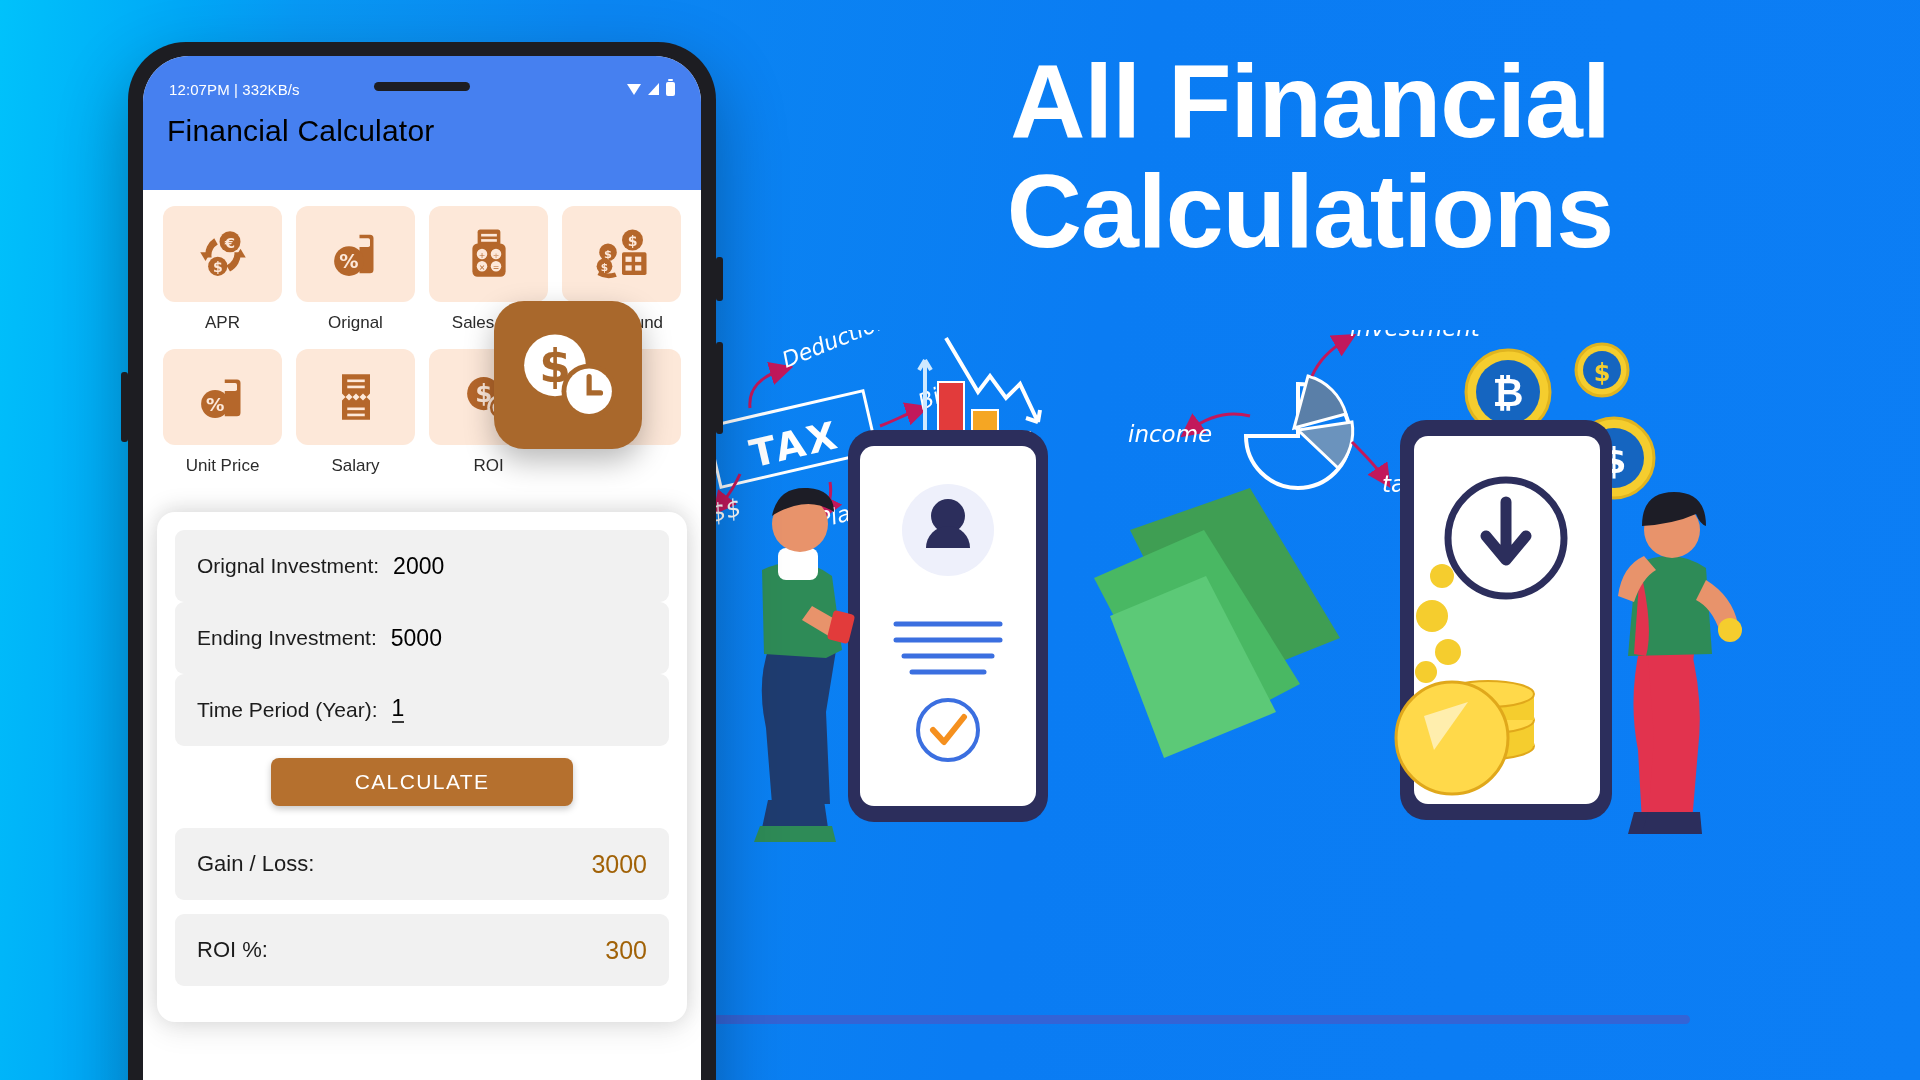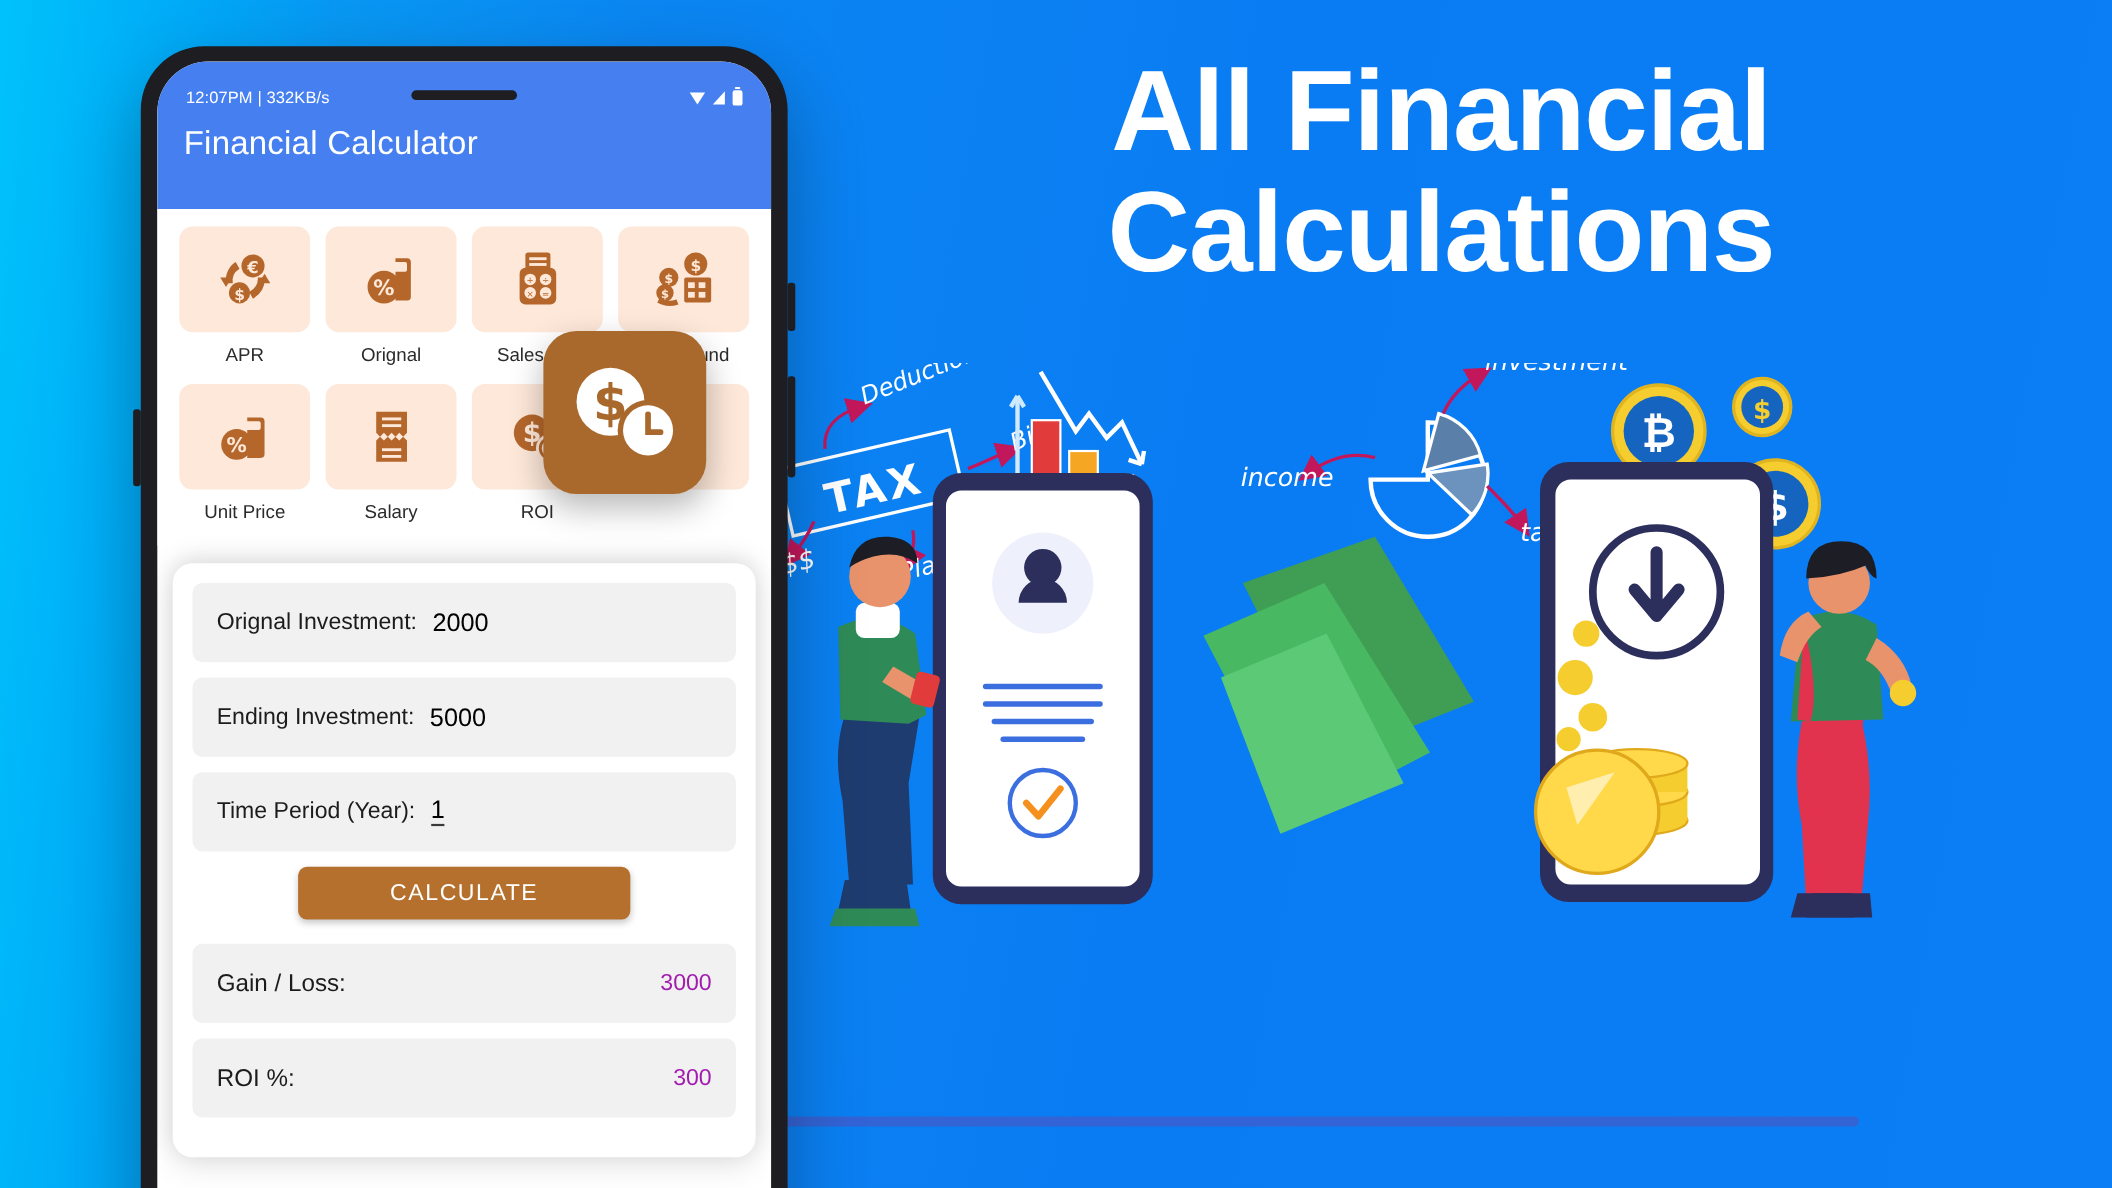--- a/index.html
+++ b/index.html
@@ -62,21 +62,21 @@
     position: absolute; left: 50%; transform: translateX(-50%); top: 26px;
     width: 96px; height: 9px; background: #1d1d22; border-radius: 6px;
   }
   .status-right { display: flex; align-items: center; gap: 7px; }
   .ic-sig-tri { width: 0; height: 0; border-left: 7px solid transparent; border-right: 7px solid transparent; border-top: 11px solid #fff; }
   .ic-sig-bar { width: 0; height: 0; border-left: 11px solid transparent; border-bottom: 12px solid #fff; }
   .ic-batt { width: 9px; height: 14px; background: #fff; border-radius: 2px; position: relative; }
   .ic-batt::after { content:""; position:absolute; left:2px; top:-3px; width:5px; height:2px; background:#fff; border-radius:1px;}
 
   .appbar-title {
-    color: #ffffff; font-size: 30px; font-weight: 400;
+    color: #000000; font-size: 30px; font-weight: 400;
     padding: 12px 0 0 24px; letter-spacing: .2px;
   }
 
   
   .tiles {
     padding: 16px 20px 4px 20px;
     display: grid;
     grid-template-columns: repeat(4, 1fr);
     column-gap: 14px;
     row-gap: 0px;
@@ -103,21 +103,20 @@
     border-radius: 18px;
     box-shadow: 0 -4px 22px rgba(0,0,0,.13), 0 10px 28px rgba(0,0,0,.08);
     padding: 18px 18px 22px 18px;
   }
   .field {
     background: #f1f1f1;
     border-radius: 9px;
     height: 72px;
     display: flex; align-items: center;
     padding: 0 22px;
-    margin-bottom: 14px;
   }
   .field-label { font-size: 21px; color: #1c1c1c; font-weight: 400; }
   .field-value {
     font-size: 23px; color: #000000; margin-left: 14px;
     font-family: "Liberation Sans", sans-serif;
   }
   .field-value.underlined { border-bottom: 2px solid #3a3a3a; padding-bottom: 1px; line-height: 1; }
   .calc-btn {
     display: block; width: 100%; max-width: 302px; margin: 12px auto 22px auto;
     height: 48px; background: #b5702e; color: #fff;
@@ -126,21 +125,21 @@
     box-shadow: 0 3px 7px rgba(0,0,0,.22);
     cursor: pointer;
     font-family: "Liberation Sans", sans-serif;
   }
   .result {
     background: #f1f1f1; border-radius: 9px; height: 72px;
     display: flex; align-items: center; justify-content: space-between;
     padding: 0 22px; margin-bottom: 14px;
   }
   .result-label { font-size: 22px; color: #1c1c1c; font-weight: 500; }
-  .result-value { font-size: 21px; color: #a21caf; }
+  .result-value { font-size: 25px; color: #a16207; }
 
   
   #app-badge {
     position: absolute; left: 494px; top: 301px;
     width: 148px; height: 148px;
     background: #a9682c; border-radius: 30px;
     box-shadow: 0 12px 30px rgba(0,0,0,.28);
     display: flex; align-items: center; justify-content: center;
     z-index: 40;
   }

